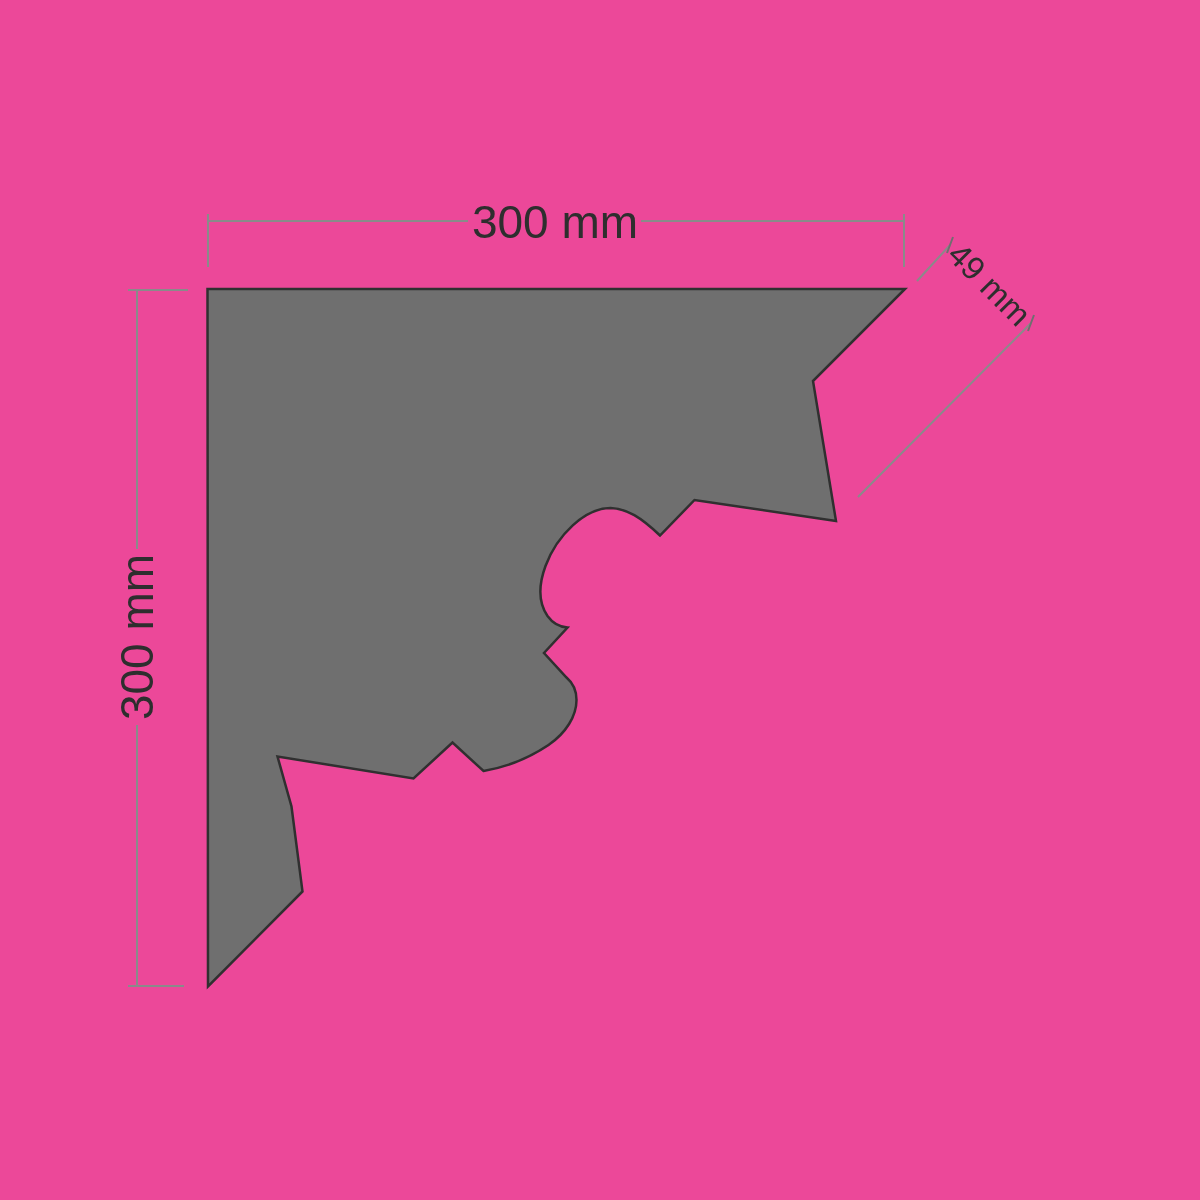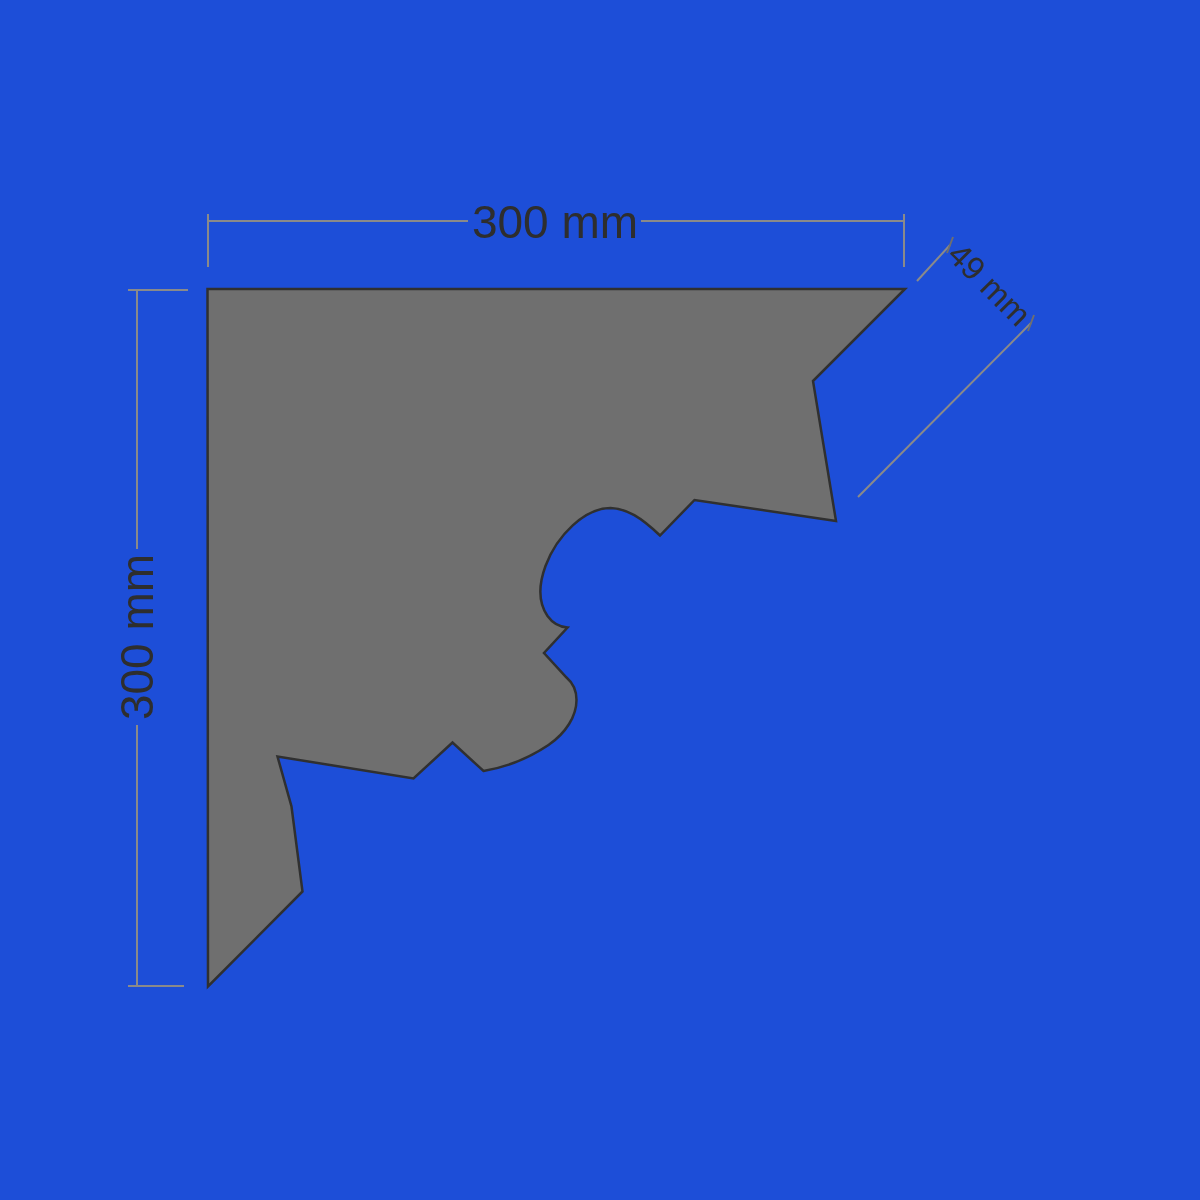--- a/index.html
+++ b/index.html
@@ -7,21 +7,21 @@
     padding: 0;
     background: #ffffff;
     width: 1200px;
     height: 1200px;
     overflow: hidden;
   }
   .stage {
     position: relative;
     width: 1200px;
     height: 1200px;
-    background: #1d4ed8;
+    background: #ec4899;
   }
   svg { display: block; }
   .profile-shape {
     stroke: #303030;
     stroke-width: 2.5;
     stroke-linejoin: miter;
   }
   .dim-line {
     stroke: #8a8a8a;
     stroke-width: 2;

